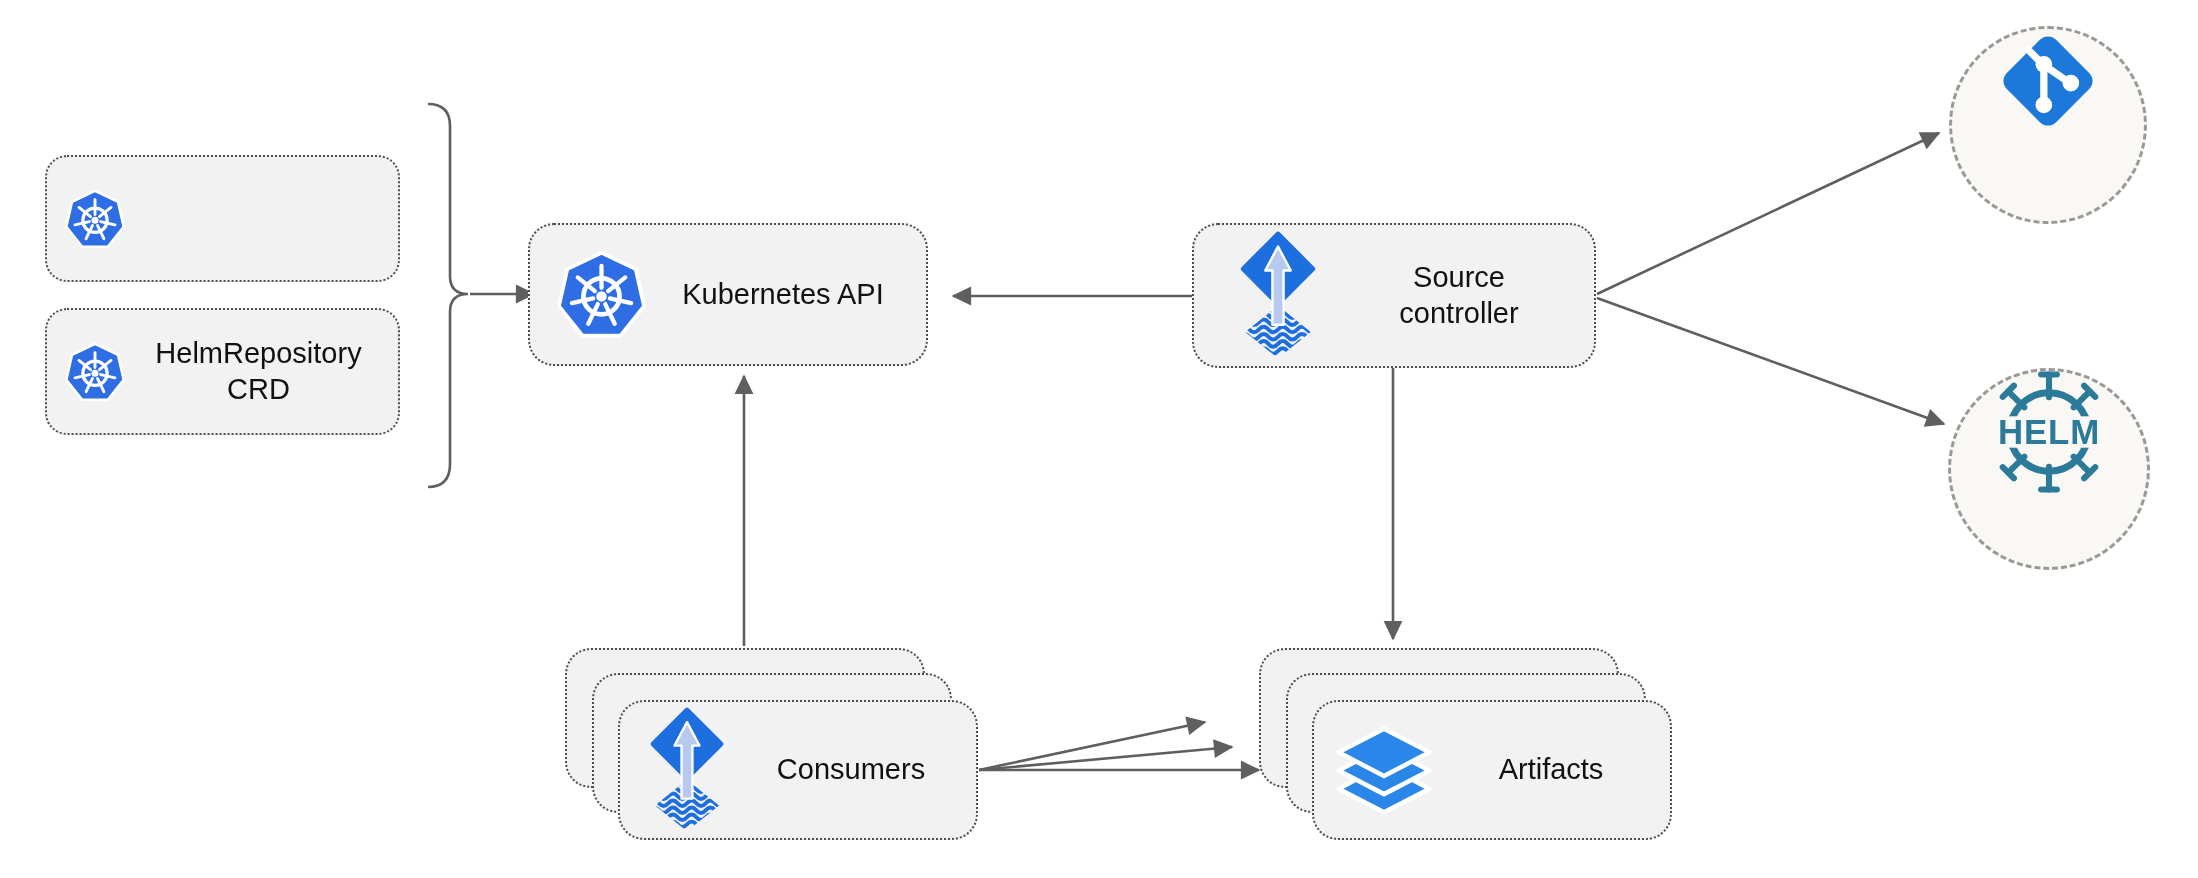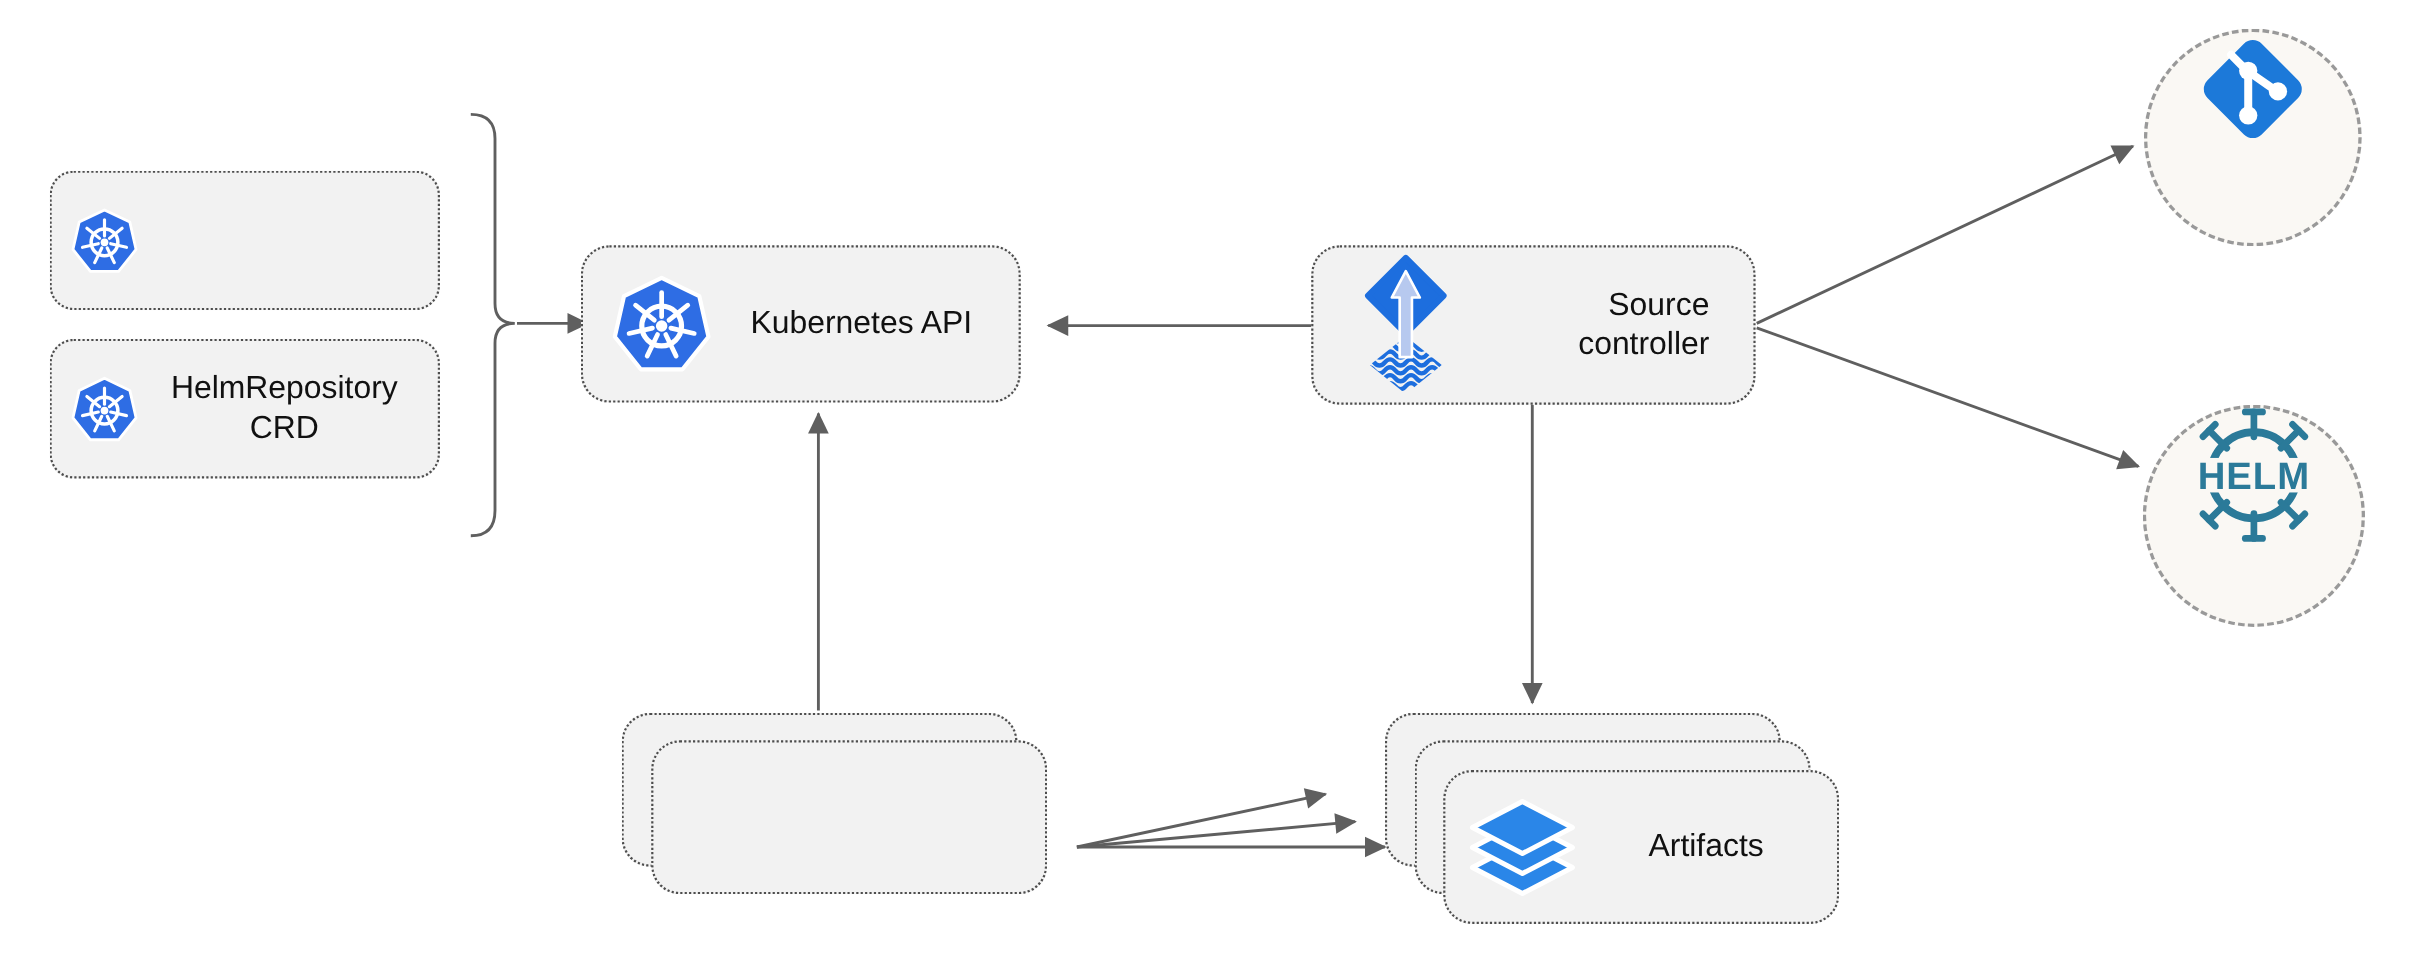--- a/index.html
+++ b/index.html
@@ -138,21 +138,21 @@
         <path d="M2,99 Q8,92 14,99 T26,99 T38,99 T50,99 T62,99 T74,99 T86,99 T98,99"></path>
         <path d="M2,108 Q8,101 14,108 T26,108 T38,108 T50,108 T62,108 T74,108 T86,108 T98,108"></path>
         <path d="M2,117 Q8,110 14,117 T26,117 T38,117 T50,117 T62,117 T74,117 T86,117 T98,117"></path>
         <path d="M2,126 Q8,119 14,126 T26,126 T38,126 T50,126 T62,126 T74,126 T86,126 T98,126"></path>
         <path d="M2,135 Q8,128 14,135 T26,135 T38,135 T50,135 T62,135 T74,135 T86,135 T98,135"></path>
         <path d="M2,144 Q8,137 14,144 T26,144 T38,144 T50,144 T62,144 T74,144 T86,144 T98,144"></path>
         <path d="M2,153 Q8,146 14,153 T26,153 T38,153 T50,153 T62,153 T74,153 T86,153 T98,153"></path>
       </g>
       <path d="M50,22 L66,52 L57,52 L57,120 L43,120 L43,52 L34,52 Z" style="fill:var(--flux-arrow-light,#b7c9ef)" stroke="#fff" stroke-width="3" stroke-linejoin="round"></path>
     </svg>
-    <div class="node-label" style="max-width:190px;margin:16px auto;text-align:right;">Source controller</div>
+    <div class="node-label" style="max-width:190px;margin:16px auto;">Source controller</div>
   </div>
 
   <div class="circle-node" id="git-circle">
     <svg class="icon" viewBox="0 0 100 100" width="104" height="104">
       <rect x="16.5" y="16.5" width="67" height="67" rx="11" transform="rotate(45 50 50)" style="fill:var(--git-blue,#1c79d9)"></rect>
       <g stroke="#fff" stroke-width="7" stroke-linecap="round">
         <line x1="31" y1="20" x2="45" y2="34"></line>
         <line x1="46" y1="35" x2="46" y2="72"></line>
         <line x1="48" y1="36" x2="71" y2="52"></line>
       </g>
@@ -180,20 +180,41 @@
           <line x1="16.9" y1="110.3" x2="29.7" y2="123.1"></line>
       </g>
       <rect x="0" y="52" width="140" height="36" fill="var(--circle-fill,#faf8f4)"></rect>
       <text x="70" y="84" text-anchor="middle" font-size="40" font-weight="700" letter-spacing="1" style="fill:var(--helm-teal,#2b7a99);font-family:'Liberation Sans',sans-serif">HELM</text>
     </svg>
   </div>
 
   <div class="stack" id="consumers-stack">
     <div class="stack-layer l1"></div>
     <div class="stack-layer l2"></div>
+    <div class="stack-layer l3">
+      <svg class="icon" viewBox="0 0 100 168" width="78" height="131">
+        <defs>
+            <clipPath id="fluxWavesB">
+              <polygon points="50,96 91,129 50,162 9,129"></polygon>
+            </clipPath>
+          </defs>
+        <polygon points="50,7 93,50 50,93 7,50" style="fill:var(--flux-blue,#1d6ede);stroke:var(--flux-blue,#1d6ede)" stroke-width="7" stroke-linejoin="round"></polygon>
+        <g clip-path="url(#fluxWavesB)" style="stroke:var(--flux-blue,#1d6ede)" stroke-width="5" fill="none" stroke-linecap="round">
+          <path d="M2,99 Q8,92 14,99 T26,99 T38,99 T50,99 T62,99 T74,99 T86,99 T98,99"></path>
+          <path d="M2,108 Q8,101 14,108 T26,108 T38,108 T50,108 T62,108 T74,108 T86,108 T98,108"></path>
+          <path d="M2,117 Q8,110 14,117 T26,117 T38,117 T50,117 T62,117 T74,117 T86,117 T98,117"></path>
+          <path d="M2,126 Q8,119 14,126 T26,126 T38,126 T50,126 T62,126 T74,126 T86,126 T98,126"></path>
+          <path d="M2,135 Q8,128 14,135 T26,135 T38,135 T50,135 T62,135 T74,135 T86,135 T98,135"></path>
+          <path d="M2,144 Q8,137 14,144 T26,144 T38,144 T50,144 T62,144 T74,144 T86,144 T98,144"></path>
+          <path d="M2,153 Q8,146 14,153 T26,153 T38,153 T50,153 T62,153 T74,153 T86,153 T98,153"></path>
+        </g>
+        <path d="M50,22 L66,52 L57,52 L57,120 L43,120 L43,52 L34,52 Z" style="fill:var(--flux-arrow-light,#b7c9ef)" stroke="#fff" stroke-width="3" stroke-linejoin="round"></path>
+      </svg>
+      <div class="node-label">Consumers</div>
+    </div>
   </div>
 
   <div class="stack" id="artifacts-stack">
     <div class="stack-layer l1"></div>
     <div class="stack-layer l2"></div>
     <div class="stack-layer l3">
       <svg class="icon" viewBox="0 0 110 104" width="100" height="95">
         <polygon points="55,46 105,72 55,98 5,72" style="fill:var(--layers-blue,#2a86e8)" stroke="#fff" stroke-width="5" stroke-linejoin="round"></polygon>
         <polygon points="55,26 105,52 55,78 5,52" style="fill:var(--layers-blue,#2a86e8)" stroke="#fff" stroke-width="5" stroke-linejoin="round"></polygon>
         <polygon points="55,6 105,32 55,58 5,32" style="fill:var(--layers-blue,#2a86e8)" stroke="#fff" stroke-width="5" stroke-linejoin="round"></polygon>

